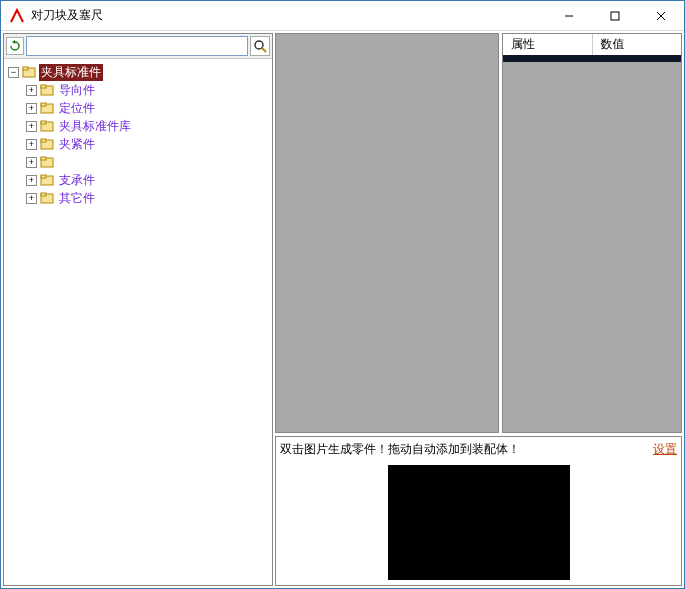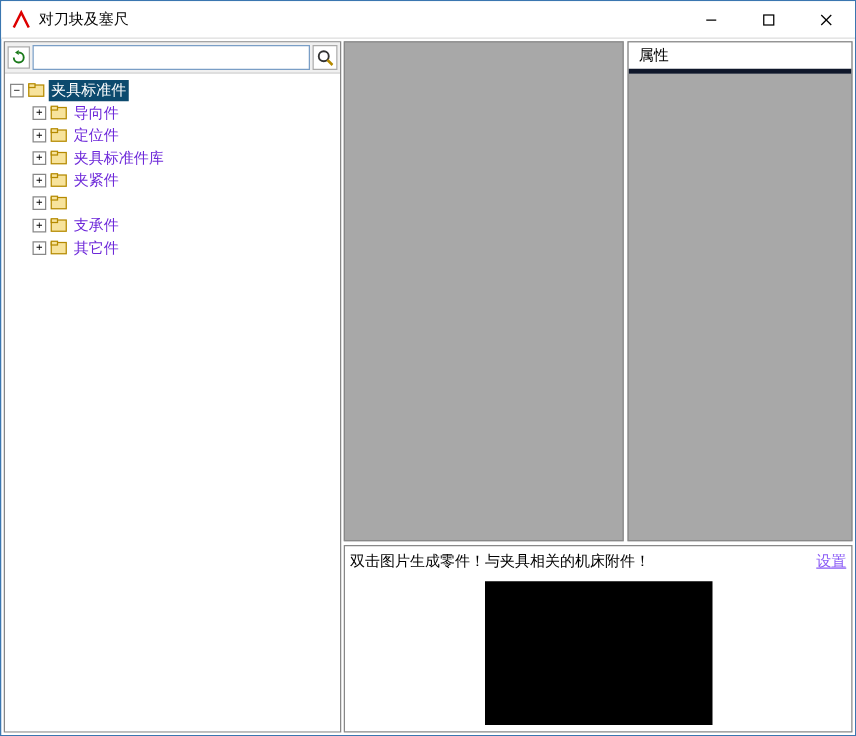--- a/index.html
+++ b/index.html
@@ -14,33 +14,33 @@
 .left-pane { width: 270px; display: flex; flex-direction: column; border: 1px solid #888; }
 .search-row { display: flex; align-items: center; padding: 2px; border-bottom: 1px solid #ccc; background: #f0f0f0; }
 .refresh-btn { width: 18px; height: 18px; border: 1px solid #aaa; background: #fff; display: flex; align-items: center; justify-content: center; margin-right: 2px; }
 .search-input { flex: 1; height: 20px; border: 1px solid #7a9ec6; padding: 0 4px; font-size: 12px; }
 .search-btn { width: 20px; height: 20px; border: 1px solid #aaa; background: #fff; display: flex; align-items: center; justify-content: center; margin-left: 2px; }
 .tree { flex: 1; background: #fff; padding: 4px; overflow: auto; }
 .tree-row { display: flex; align-items: center; height: 18px; cursor: default; }
 .expander { width: 11px; height: 11px; border: 1px solid #888; display: flex; align-items: center; justify-content: center; font-size: 9px; line-height: 1; margin-right: 3px; color: #000; background: #fff; }
 .tree-icon { width: 14px; height: 14px; margin-right: 3px; }
 .tree-label { color: #6d28d9; padding: 0 2px; }
-.tree-label.selected { background: #0c4a6e; color: #fff; }
+.tree-label.selected { background: #7f1d1d; color: #fff; }
 .tree-children { margin-left: 18px; }
 .right-pane { flex: 1; display: flex; flex-direction: column; gap: 3px; }
 .top-row { display: flex; gap: 3px; height: 400px; }
 .preview-panel { flex: 1; border: 1px solid #888; background: #a8a8a8; }
 .props-panel { width: 180px; border: 1px solid #888; background: #a8a8a8; display: flex; flex-direction: column; }
-.props-header { display: flex; background: #fff; border-bottom: 4px solid #0f172a; }
+.props-header { display: flex; background: #fff; border-bottom: 7px solid #0f172a; }
 .props-header-cell { flex: 1; padding: 2px 8px; border-right: 1px solid #ccc; font-size: 12px; }
 .props-header-cell:last-child { border-right: none; }
 .bottom-panel { flex: 1; border: 1px solid #888; background: #fff; display: flex; flex-direction: column; padding: 4px; }
 .bottom-row1 { display: flex; align-items: center; }
 .hint-text { flex: 1; font-size: 12px; color: #000; }
-.settings-link { color: #8b5cf6; text-decoration: underline; font-size: 12px; cursor: pointer; font-family: Liberation Serif, serif; }
+.settings-link { color: #c2410c; text-decoration: underline; font-size: 12px; cursor: pointer; font-family: Liberation Serif, serif; }
 .bottom-preview { flex: 1; display: flex; align-items: center; justify-content: center; margin-top: 6px; }
 .black-box { width: 182px; height: 115px; background: #000; }
 </style>
 </head>
 <body>
 
 <div class="window">
   <div class="titlebar">
     <span class="titlebar-icon">
       <svg viewBox="0 0 16 16" width="16" height="16">
@@ -155,26 +155,27 @@
           </div>
       </div>
     </div>
 
     <div class="right-pane">
       <div class="top-row">
         <div class="preview-panel"></div>
         <div class="props-panel">
           <div class="props-header">
             <div class="props-header-cell">属性</div>
+            <div class="props-header-cell">数值</div>
           </div>
         </div>
       </div>
       <div class="bottom-panel">
         <div class="bottom-row1">
-          <span class="hint-text">双击图片生成零件！与夹具相关的机床附件！</span>
+          <span class="hint-text">双击图片生成零件！拖动自动添加到装配体！</span>
           <a class="settings-link">设置</a>
         </div>
         <div class="bottom-preview">
           <div class="black-box"></div>
         </div>
       </div>
     </div>
   </div>
 </div>
 

